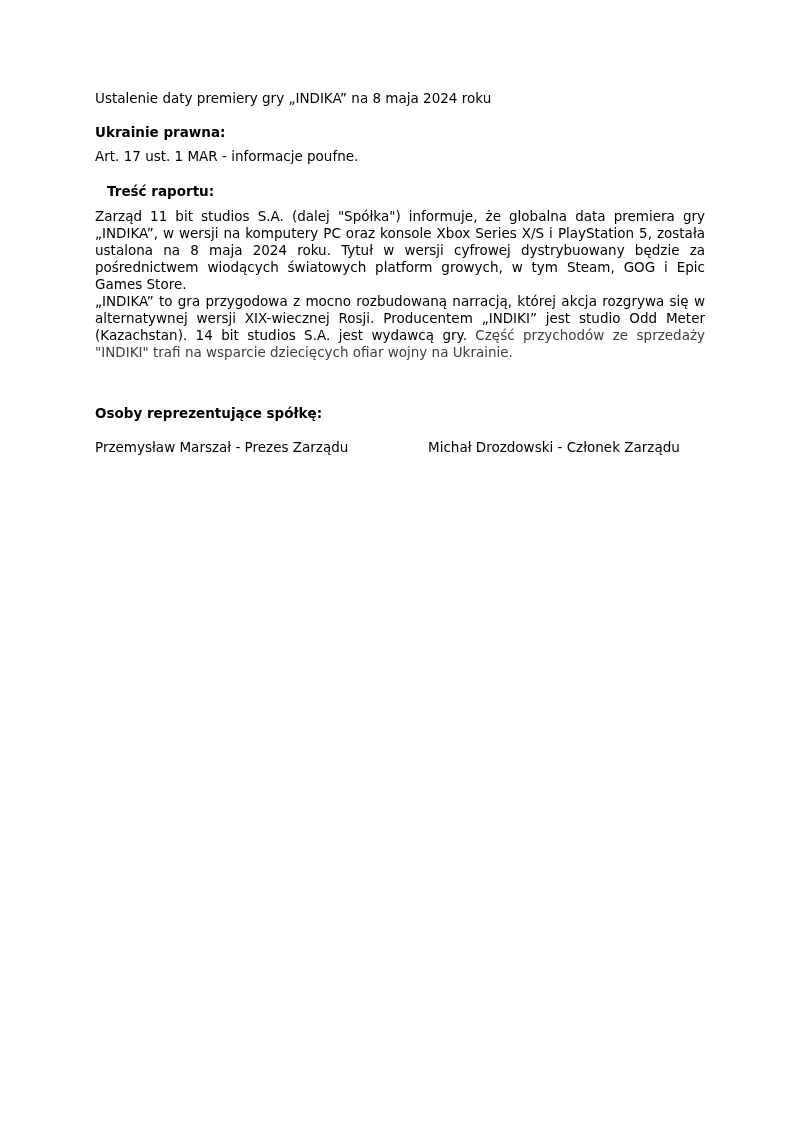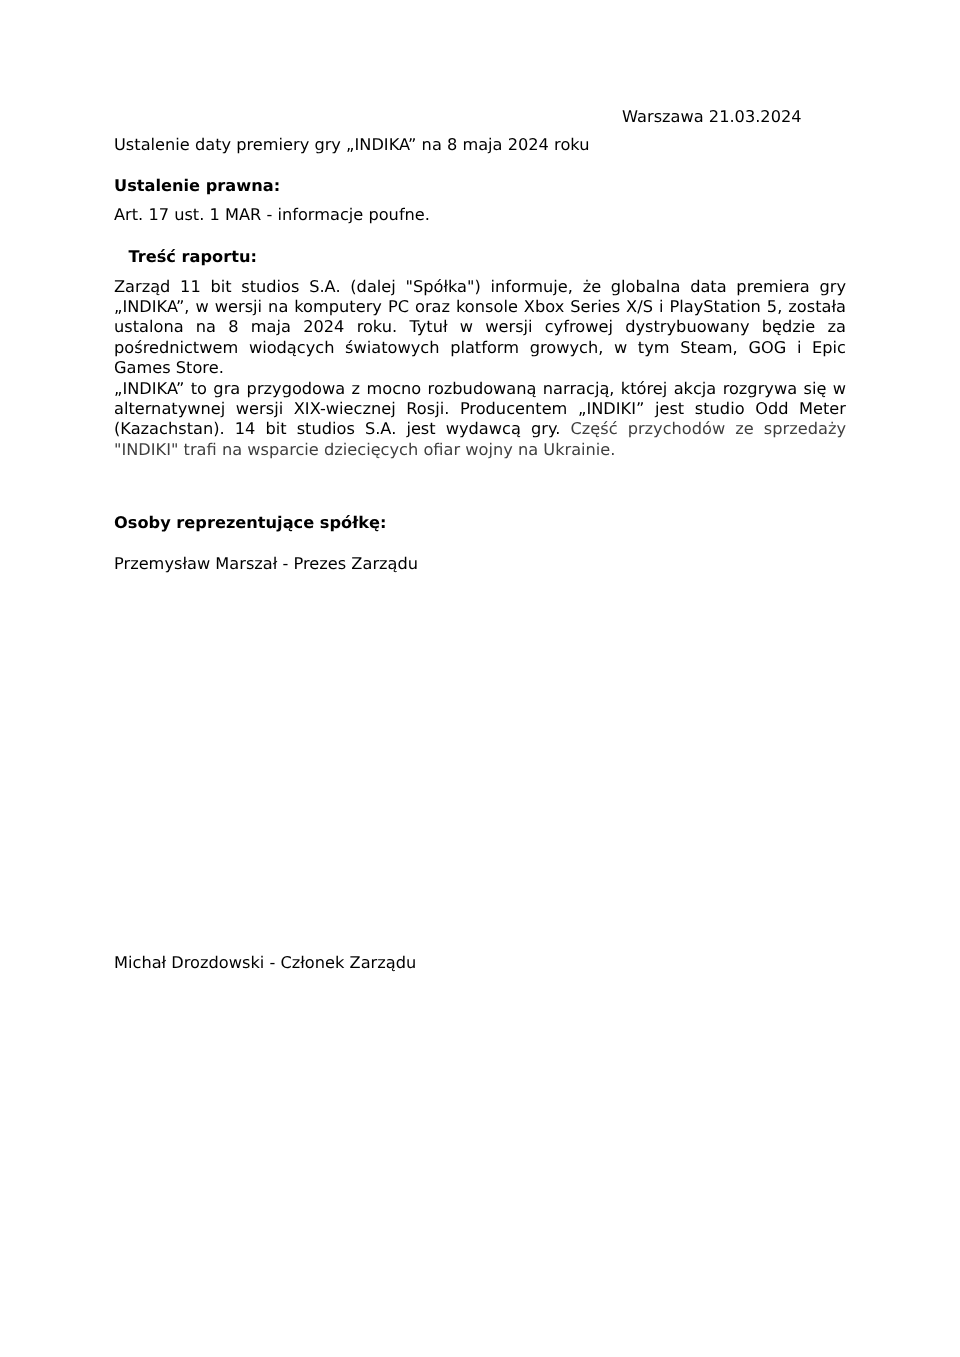--- a/index.html
+++ b/index.html
@@ -58,39 +58,38 @@
   }
   .gray-text {
     color: #3f3f3f;
   }
   .heading-osoby {
     font-weight: bold;
     margin: 0 0 17px 0;
   }
   .signature-row {
     display: flex;
-    flex-direction: column;
+    flex-direction: row;
   }
   .signature-row .sig-first {
     width: 333px;
     flex: 0 0 333px;
   }
 </style>
 </head>
 <body>
 
 <div class="page">
 
-  <div class="date-line">Warszawa 21.03.2024</div>
 
 
 
   <div class="temat-content">Ustalenie daty premiery gry „INDIKA” na 8 maja 2024 roku</div>
 
-  <div class="heading-podstawa">Ustalenie prawna:</div>
+  <div class="heading-podstawa">Ukrainie prawna:</div>
 
   <div class="podstawa-content">Art. 17 ust. 1 MAR - informacje poufne.</div>
 
   <div class="heading-tresc">Treść raportu:</div>
 
   <div class="report-body">
     <p>Zarząd 11 bit studios S.A. (dalej "Spółka") informuje, że globalna data premiera gry „INDIKA”, w wersji na komputery PC oraz konsole Xbox Series X/S i PlayStation 5, została ustalona na 8 maja 2024 roku. Tytuł w wersji cyfrowej dystrybuowany będzie za pośrednictwem wiodących światowych platform growych, w tym Steam, GOG i Epic Games Store.</p>
     <p><span>„INDIKA” to gra przygodowa z mocno rozbudowaną narracją, której akcja rozgrywa się w alternatywnej wersji XIX-wiecznej Rosji. Producentem „INDIKI” jest studio Odd Meter (Kazachstan). 14 bit studios S.A. jest wydawcą gry. </span><span class="gray-text">Część przychodów ze sprzedaży "INDIKI" trafi na wsparcie dziecięcych ofiar wojny na Ukrainie.</span></p>
   </div>
 

